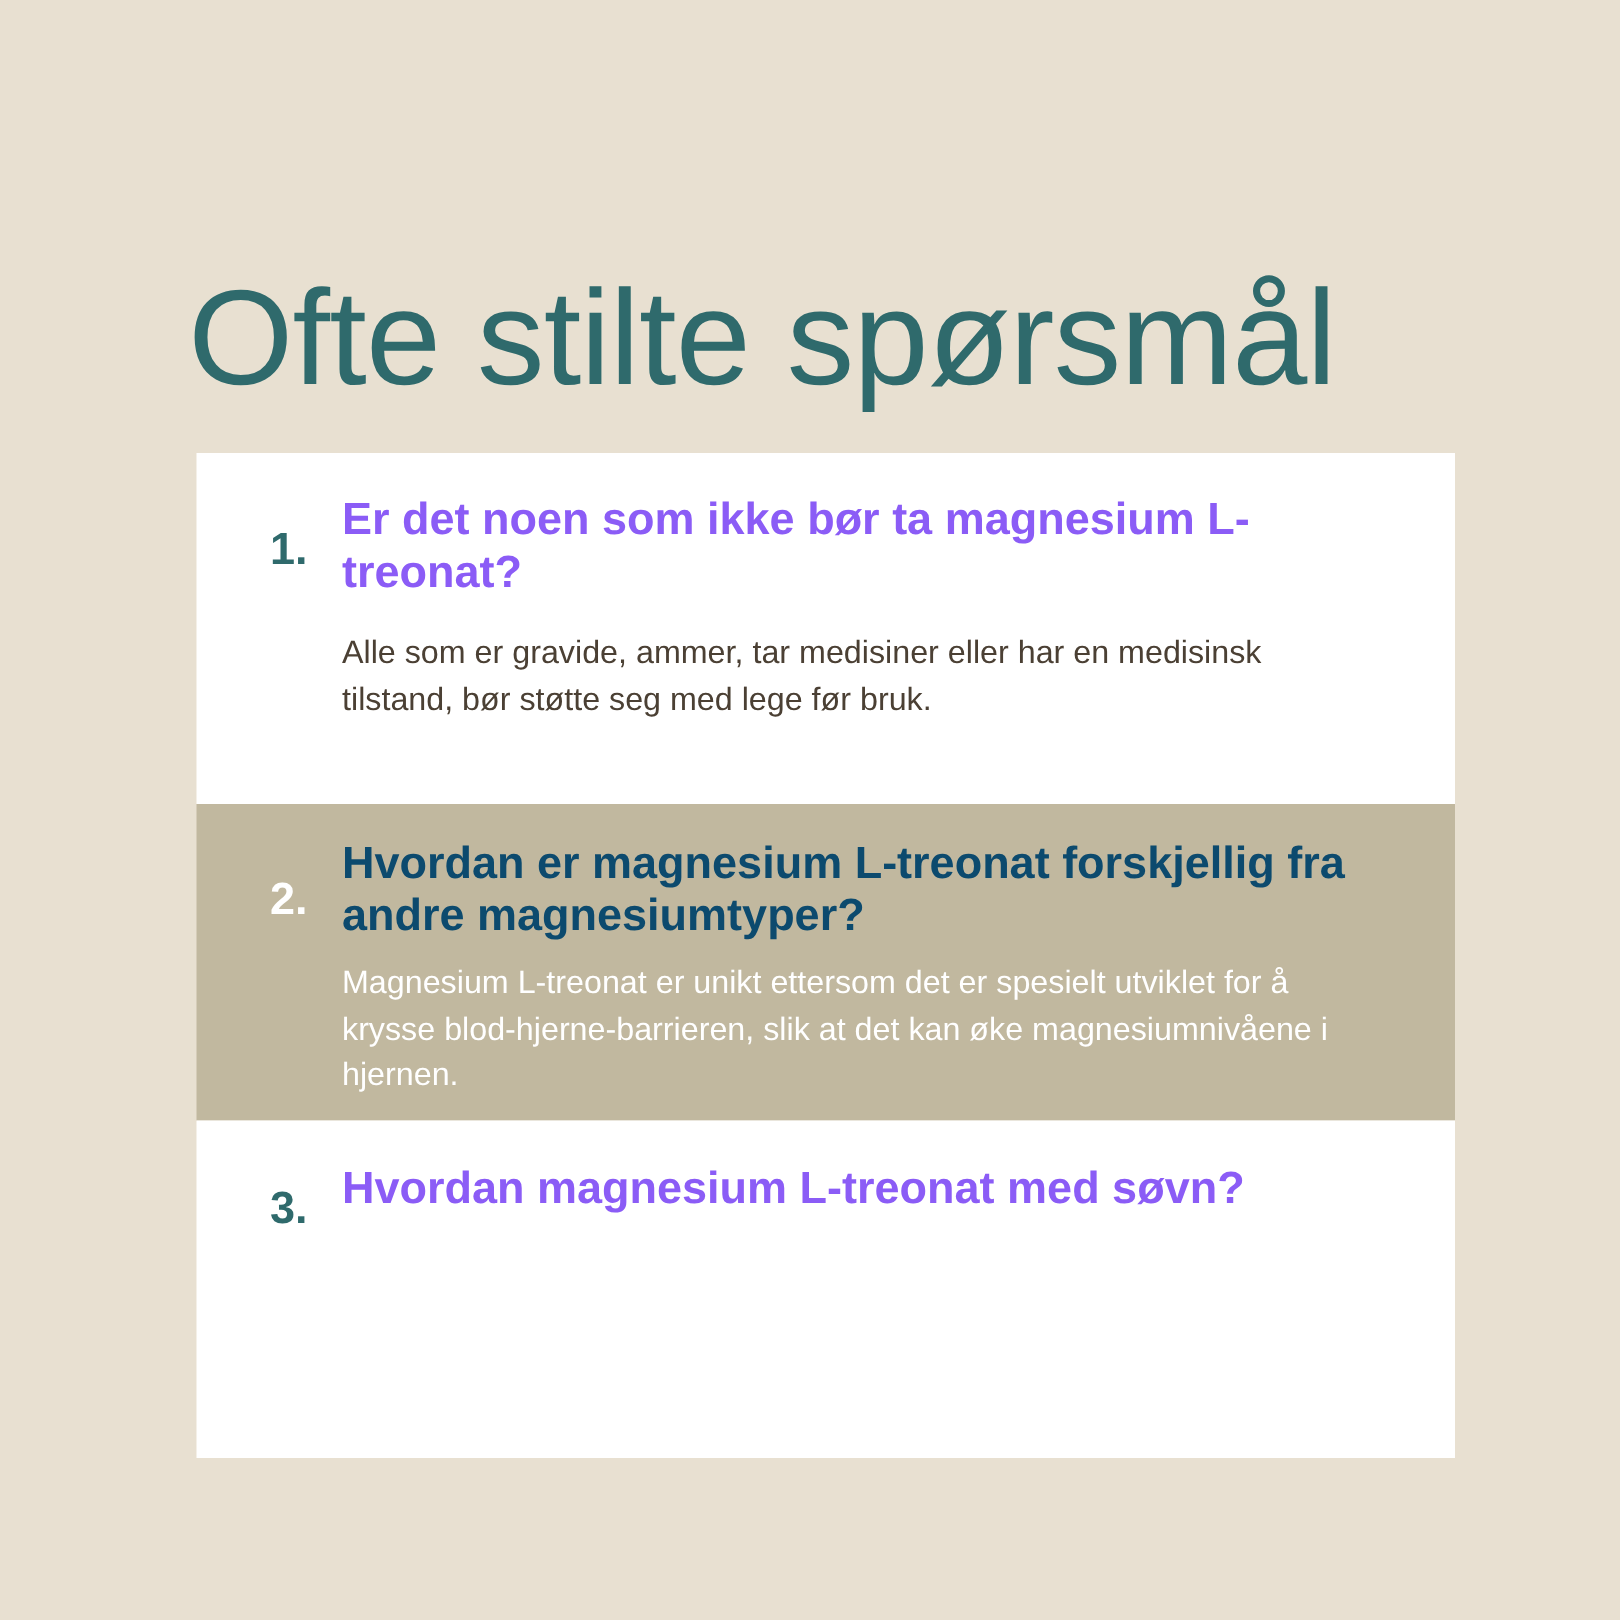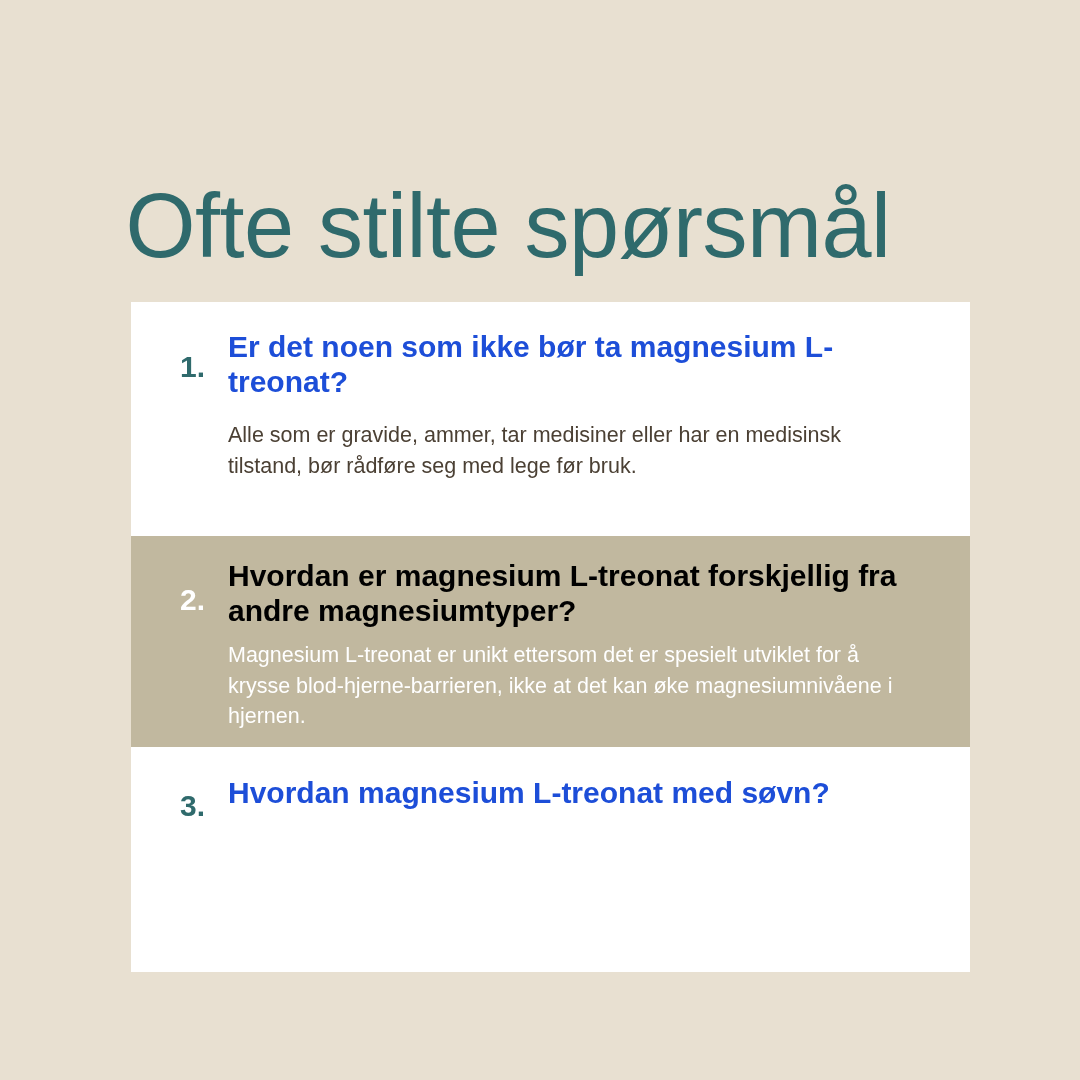--- a/index.html
+++ b/index.html
@@ -81,22 +81,22 @@
     min-width: 0;
   }
 
   .faq-question {
     font-size: 30px;
     font-weight: 700;
     line-height: 1.17;
     letter-spacing: 0px;
     margin: 0;
   }
-  .light .faq-question { color: #1d4ed8; }
-  .accent .faq-question { color: #000000; }
+  .light .faq-question { color: #8b5cf6; }
+  .accent .faq-question { color: #0c4a6e; }
 
   .faq-answer {
     font-size: 21.5px;
     font-weight: 400;
     line-height: 1.42;
     margin: 0;
   }
   .light .faq-answer {
     color: #4b4034;
     margin-top: 21px;
@@ -115,29 +115,29 @@
 <div class="page">
 
   <h1 class="page-title">Ofte stilte spørsmål</h1>
 
   <div class="faq-list">
 
     <div class="faq-item light item-1">
       <div class="faq-number">1.</div>
       <div class="faq-body">
         <p class="faq-question">Er det noen som ikke bør ta magnesium L-treonat?</p>
-        <p class="faq-answer">Alle som er gravide, ammer, tar medisiner eller har en medisinsk tilstand, bør rådføre seg med lege før bruk.</p>
+        <p class="faq-answer">Alle som er gravide, ammer, tar medisiner eller har en medisinsk tilstand, bør støtte seg med lege før bruk.</p>
       </div>
     </div>
 
     <div class="faq-item accent item-2">
       <div class="faq-number">2.</div>
       <div class="faq-body">
         <p class="faq-question">Hvordan er magnesium L-treonat forskjellig fra andre magnesiumtyper?</p>
-        <p class="faq-answer">Magnesium L-treonat er unikt ettersom det er spesielt utviklet for å krysse blod-hjerne-barrieren, ikke at det kan øke magnesiumnivåene i hjernen.</p>
+        <p class="faq-answer">Magnesium L-treonat er unikt ettersom det er spesielt utviklet for å krysse blod-hjerne-barrieren, slik at det kan øke magnesiumnivåene i hjernen.</p>
       </div>
     </div>
 
     <div class="faq-item light item-3">
       <div class="faq-number">3.</div>
       <div class="faq-body">
         <p class="faq-question">Hvordan magnesium L-treonat med søvn?</p>
       </div>
     </div>
 

